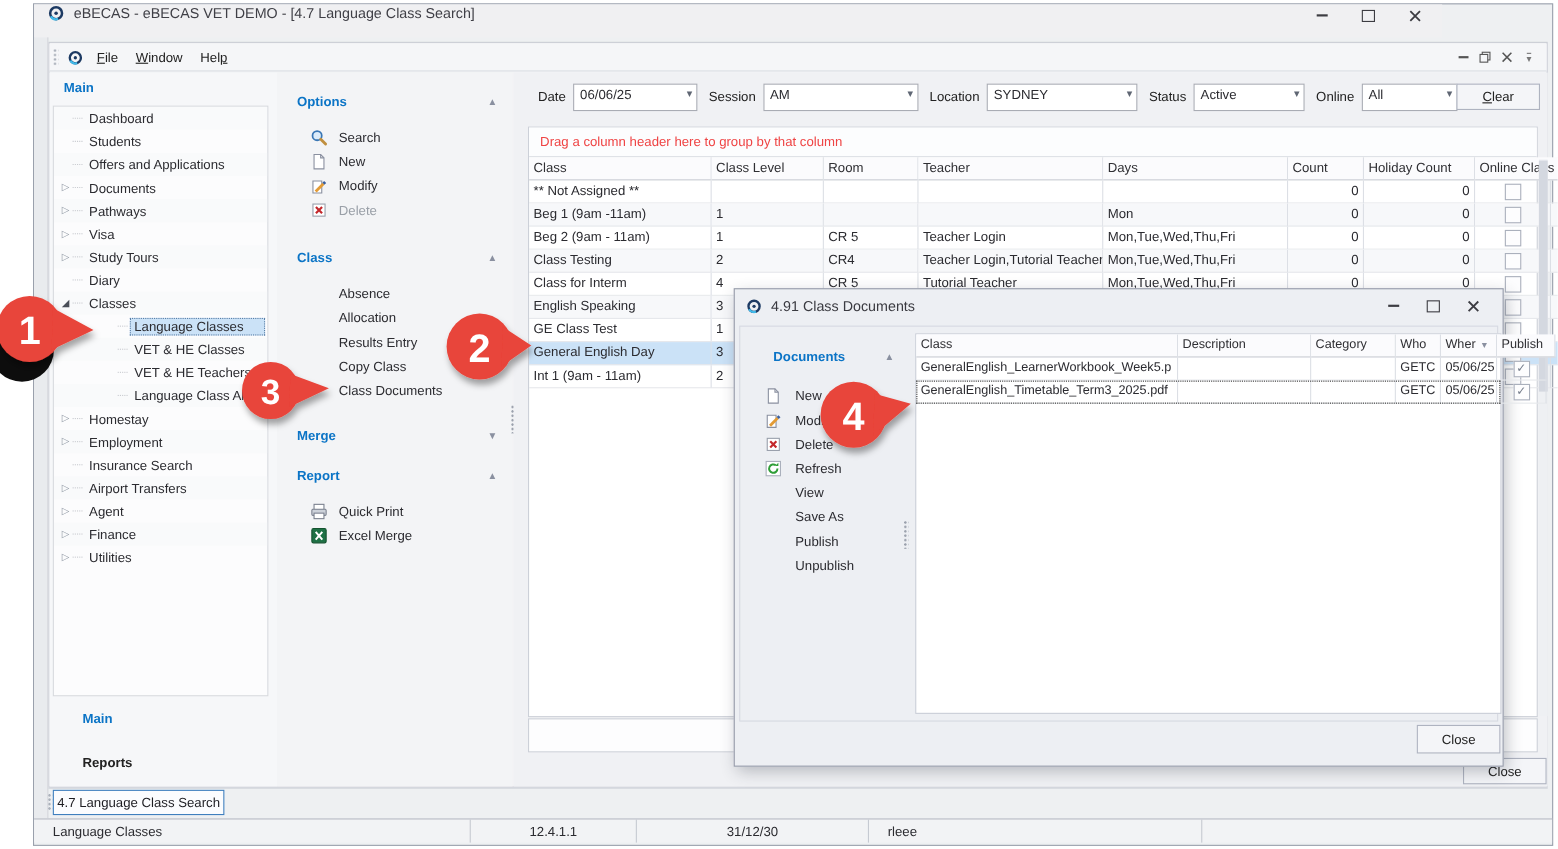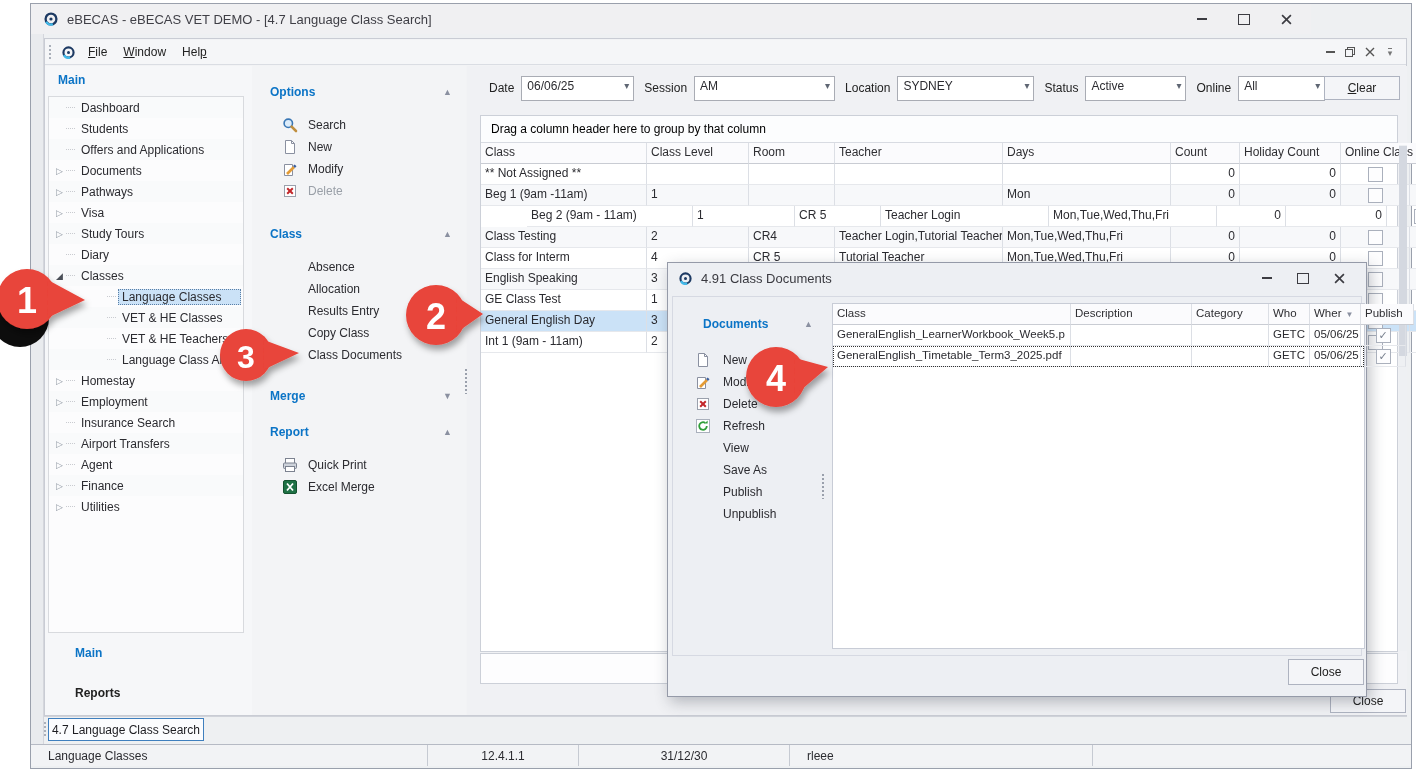--- a/index.html
+++ b/index.html
@@ -3,21 +3,21 @@
 <meta charset="utf-8">
 <style>
   html,body{margin:0;padding:0;background:#fff;width:1416px;height:772px;overflow:hidden;
     font-family:"Liberation Sans","DejaVu Sans",sans-serif;font-size:12px;color:#2b2b30;}
   .stage{position:relative;width:1416px;height:772px;background:#fff;}
   .abs{position:absolute;box-sizing:border-box;}
   u{text-decoration:underline;}
 
   
   .win-bg{left:30px;top:3px;width:1382px;height:766px;background:#eef0f2;border:1px solid #9aa0ac;}
-  .titlebar{left:31px;top:4px;width:1280px;height:30px;background:#f0f0f2;display:flex;align-items:center;}
+  .titlebar{left:31px;top:4px;width:1280px;height:30px;background:#f0f0f2;display:flex;align-items:flex-start;}
   .titlebar .t-icon{margin-left:12px;width:16px;height:16px;}
   .titlebar .t-text{margin-left:8px;font-size:13px;color:#3f3f46;}
   .wbtn{width:30px;height:20px;display:flex;align-items:center;justify-content:center;cursor:default;}
   .glyph-min{width:10px;height:0;border-top:2px solid #3c3c42;display:inline-block;}
   .glyph-max{width:10px;height:9px;border:1.5px solid #3c3c42;display:inline-block;}
   .gutter{left:31px;top:34px;width:13px;height:710px;background:#e9ebee;border-right:1px solid #d4d6dc;}
   .client-bg{left:44px;top:38px;width:1363px;height:678px;background:#f2f3f5;border:1px solid #c9ccd4;}
 
   
   .menubar{left:45px;top:40px;width:1361px;height:25px;background:#f5f6f8;border-bottom:1px solid #dadde3;display:flex;align-items:center;}
@@ -58,21 +58,21 @@
   
   .searchwin-bg{left:467px;top:66px;width:940px;height:649px;background:#f0f1f4;}
   .filters{left:479px;top:77px;height:22px;display:flex;align-items:center;}
   .f-label{margin:0 7px 0 10px;color:#222;}
   .combo{height:21px;background:#fff;border:1px solid #a9acb4;position:relative;padding:2px 18px 0 5px;overflow:hidden;white-space:nowrap;}
   .combo::after{content:"▾";position:absolute;right:4px;top:3px;font-size:10px;color:#5f6673;}
   .btn{background:#f4f5f8;border:1px solid #aeb3c0;text-align:center;line-height:22px;color:#222;}
   .clear-btn{left:1324px;top:76px;width:76px;height:24px;}
 
   .gridbox{left:480px;top:115px;width:918px;height:537px;background:#fff;border:1px solid #ccd0d8;}
-  .group-band{height:26px;background:#fcfdfe;border-bottom:1px solid #d8dbe2;line-height:26px;padding-left:10px;color:#000000;}
+  .group-band{height:26px;background:#fcfdfe;border-bottom:1px solid #d8dbe2;line-height:26px;padding-left:10px;color:#ef4444;}
   .g-row{display:flex;}
   .gc{height:20px;line-height:19px;padding:0 4px;border-right:1px solid #dcdfe5;border-bottom:1px solid #e6e8ec;overflow:hidden;white-space:nowrap;flex:0 0 auto;}
   .g-head .gc{background:#fbfbfd;border-bottom:1px solid #c9ccd3;color:#2f2f33;}
   .g-row.alt .gc{background:#f7f8fa;}
   .g-row.selected .gc{background:var(--selection);}
   .gc.num{text-align:right;}
   .gc.ctr{display:flex;align-items:center;justify-content:center;padding:0;}
   .cb{width:13px;height:13px;border:1px solid #aab0bc;background:#fdfdfe;display:inline-flex;align-items:center;justify-content:center;font-size:11px;color:#767e8c;line-height:11px;}
   .cb.on::after{content:"✓";}
   .footerband{left:480px;top:653px;width:918px;height:31px;background:#fdfdfe;border:1px solid #ccd0d8;}
@@ -420,21 +420,21 @@
           <div class="gc" style="width: 159px;"></div>
           <div class="gc" style="width: 159px;">Mon</div>
           <div class="gc num" style="width: 60px;">0</div>
           <div class="gc num" style="width: 92px;">0</div>
           <div class="gc ctr" style="width: 68px;">
             <span class="cb"></span>
           </div>
           <div class="gc ctr" style="width: 52px;"></div>
         </div>
         <div class="g-row">
-          <div class="gc" style="width: 157px; margin-left: 46px;">Beg 2 (9am - 11am)</div>
+          <div class="gc" style="width: 157px;">Beg 2 (9am - 11am)</div>
           <div class="gc" style="width: 93px;">1</div>
           <div class="gc" style="width: 77px;">CR 5</div>
           <div class="gc" style="width: 159px;">Teacher Login</div>
           <div class="gc" style="width: 159px;">Mon,Tue,Wed,Thu,Fri</div>
           <div class="gc num" style="width: 60px;">0</div>
           <div class="gc num" style="width: 92px;">0</div>
           <div class="gc ctr" style="width: 68px;">
             <span class="cb"></span>
           </div>
           <div class="gc ctr" style="width: 52px;"></div>

